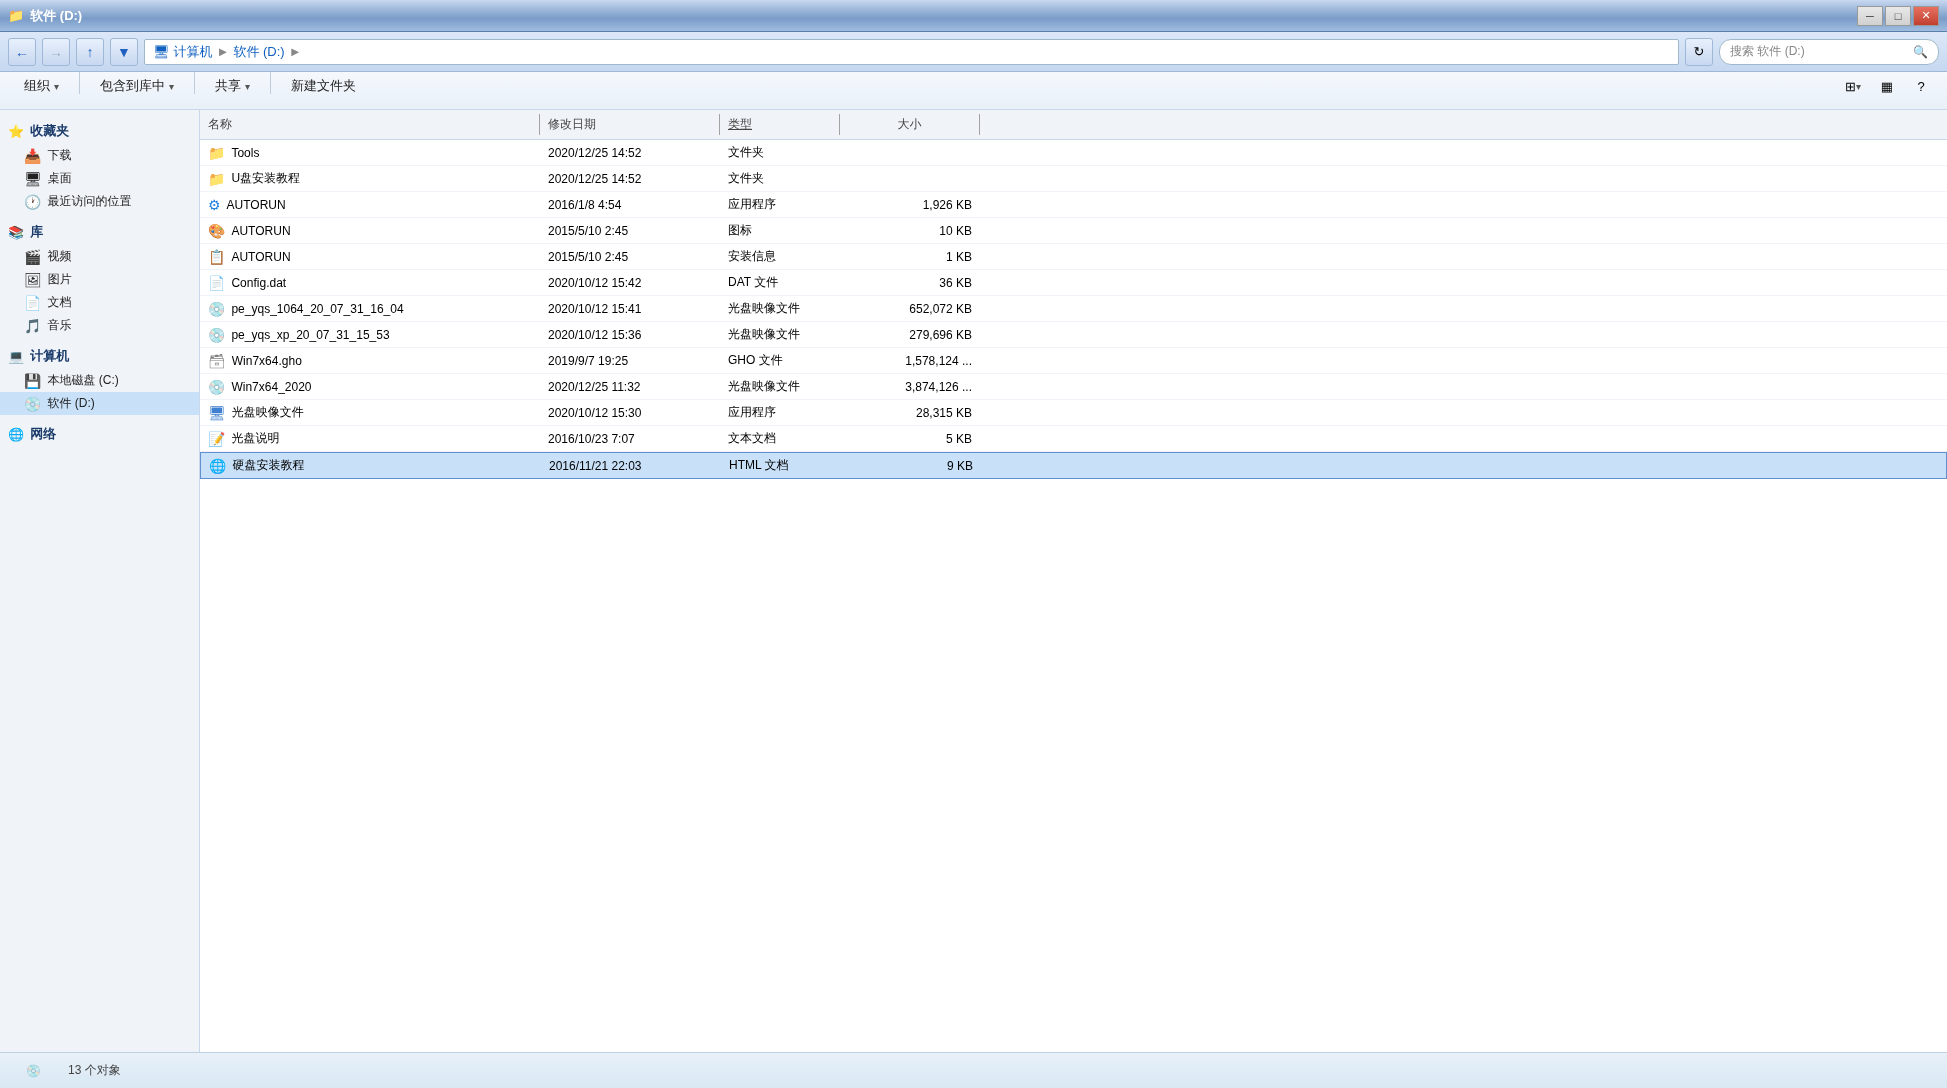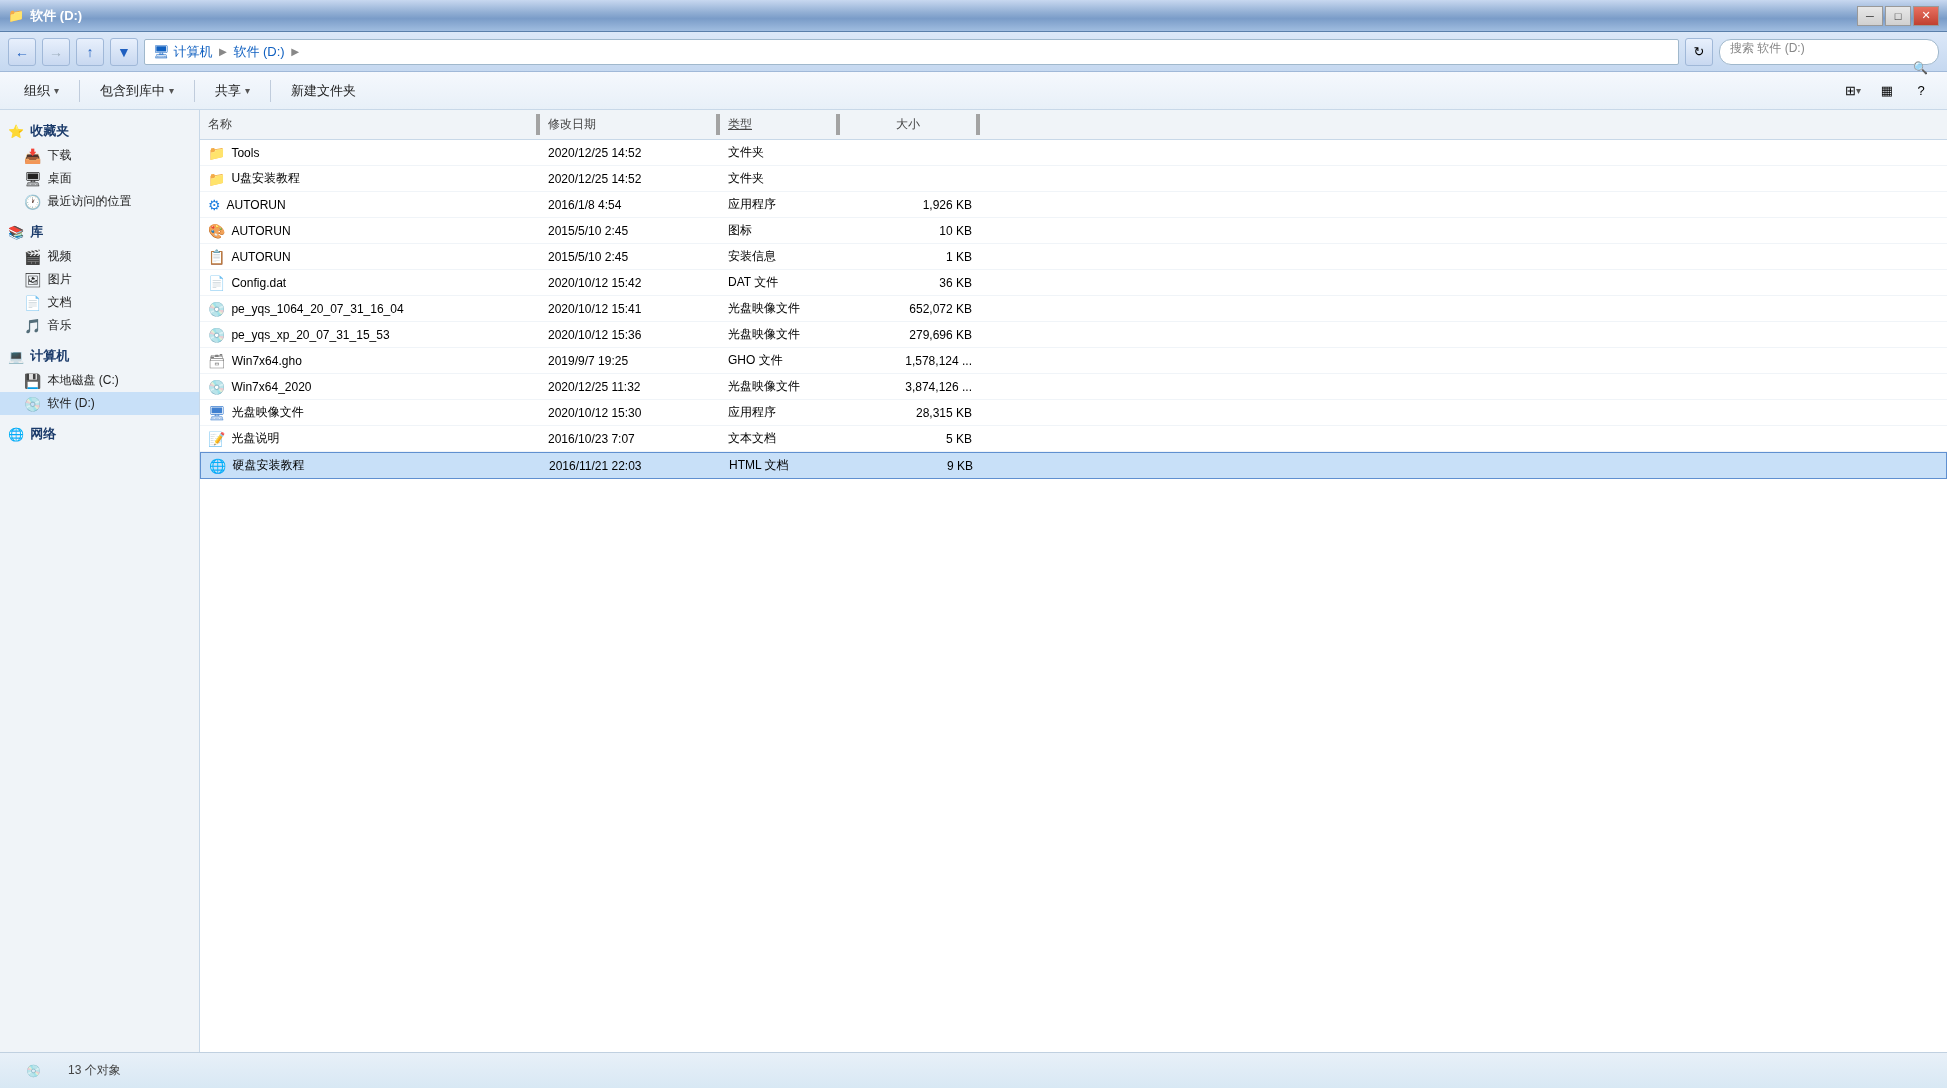--- a/index.html
+++ b/index.html
@@ -87,45 +87,44 @@
       color: #1060c0;
     }
     .breadcrumb-sep { color: #888; }
     .search-box {
       width: 220px;
       height: 26px;
       border: 1px solid #a0b8cc;
       border-radius: 12px;
       background: #fff;
       display: flex;
-      align-items: flex-start;
+      align-items: center;
       padding: 0 10px;
       gap: 4px;
       color: #888;
       font-size: 12px;
-      flex-direction: column;
     }
     .refresh-btn {
       width: 28px;
       height: 28px;
       background: linear-gradient(to bottom, #e8f0fc, #c8d8f0);
       border: 1px solid #a0b8d8;
       border-radius: 3px;
       display: flex;
       align-items: center;
       justify-content: center;
       cursor: pointer;
     }
 
     
     .toolbar {
       background: linear-gradient(to bottom, #f5f8fd 0%, #e8f0f8 100%);
       height: 38px;
       display: flex;
-      align-items: center;
+      align-items: flex-start;
       padding: 0 12px;
       gap: 4px;
       border-bottom: 1px solid #c8d8e8;
     }
     .tool-btn {
       height: 28px;
       padding: 0 12px;
       background: transparent;
       border: none;
       border-radius: 3px;
@@ -200,21 +199,21 @@
       padding: 4px 0;
       position: sticky;
       top: 0;
     }
     .col-header {
       font-size: 12px;
       color: #444;
       padding: 2px 8px;
       cursor: pointer;
       user-select: none;
-      border-right: 4px solid #a3a3a3;
+      border-right: 1px solid #a3a3a3;
     }
     .col-name { width: 340px; }
     .col-date { width: 180px; }
     .col-type { width: 120px; text-decoration: underline; }
     .col-size { width: 140px; text-align: center; }
 
     .file-row {
       display: flex;
       align-items: center;
       padding: 3px 0;

